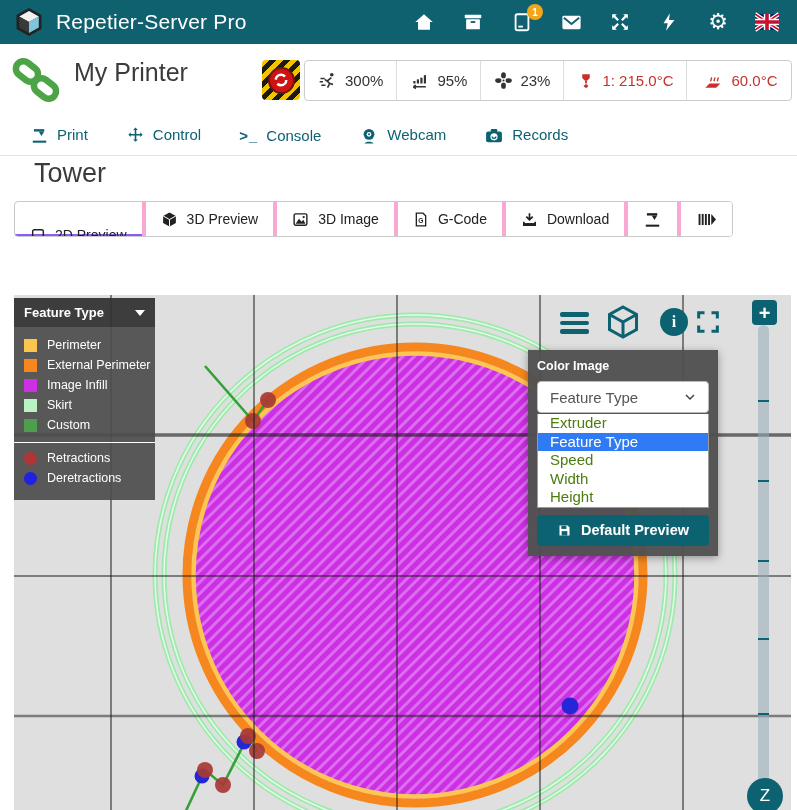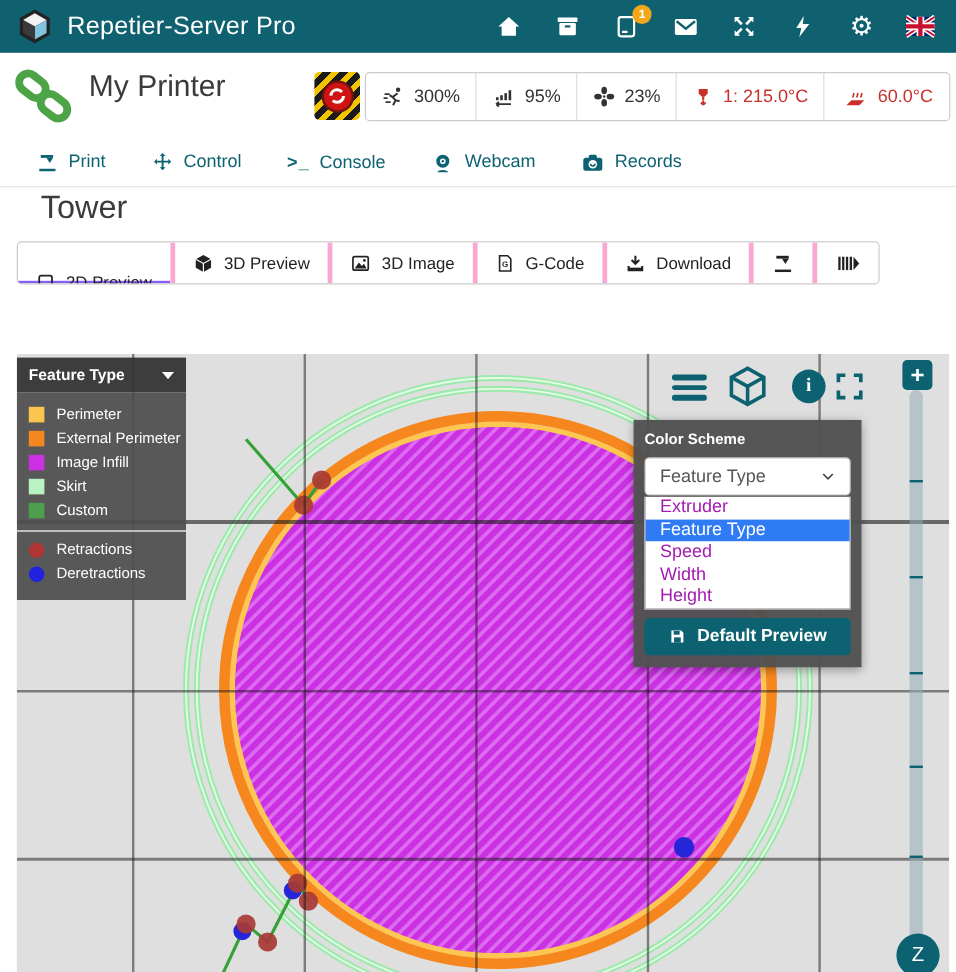--- a/index.html
+++ b/index.html
@@ -82,21 +82,21 @@
   .ct-full { left:680px; top:13px; }
 
   
   .cpanel { position:absolute; left:514px; top:55px; width:190px; z-index:6;
     background:rgba(80,80,80,.96); box-shadow:0 2px 8px rgba(0,0,0,.35); padding:9px 9px 10px; }
   .cpanel-title { color:#fff; font-size:12.5px; font-weight:bold; }
   .cselect { margin-top:8px; height:32px; background:#fff; border:1px solid #bbb; border-radius:4px;
     display:flex; align-items:center; padding:0 10px 0 12px; font-size:15px; color:#555; cursor:pointer; }
   .cselect svg { margin-left:auto; }
   .copts { background:#fff; border:1px solid #999; border-top:none; margin-top:1px; }
-  .copt { font-size:15px; color:#a21caf; padding:0 12px; height:18.5px; line-height:18.5px; cursor:pointer; }
+  .copt { font-size:15px; color:#4d7c0f; padding:0 12px; height:18.5px; line-height:18.5px; cursor:pointer; }
   .copt.selected { background:#2f7bf5; color:#fff; }
   .cbtn { margin-top:7px; height:31px; background:var(--teal); border-radius:4px; color:#fff;
     font-size:14.5px; font-weight:bold; display:flex; align-items:center; justify-content:center;
     gap:9px; cursor:pointer; }
 
   
   .vtrack { position:absolute; left:744px; top:30px; width:11px; height:483px; z-index:3;
     background:rgba(148,173,183,.55); border-radius:6px; }
   .vtick { position:absolute; left:0; width:100%; height:2px; background:var(--teal); }
   .htrack { position:absolute; left:6px; top:541px; height:11px; width:684px; z-index:3;
@@ -449,21 +449,21 @@
   <div class="ctool ct-info">
       <span>i</span>
     </div>
   <div class="ctool ct-full">
     <svg width="28" height="28" viewBox="0 0 24 24">
       <path d="M4 9V4h5M15 4h5v5M20 15v5h-5M9 20H4v-5" fill="none" stroke="#0d6272" stroke-width="2.6"></path>
     </svg>
   </div>
 
   <div class="cpanel">
-    <div class="cpanel-title">Color Scheme</div>
+    <div class="cpanel-title">Color Image</div>
     <div class="cselect">
       <span>Feature Type</span>
       <svg width="16" height="16" viewBox="0 0 24 24">
         <path d="M6 9l6 6 6-6" stroke="#444" stroke-width="2.2" fill="none"></path>
       </svg>
     </div>
     <div class="copts">
       <div class="copt">Extruder</div>
       <div class="copt selected">Feature Type</div>
       <div class="copt">Speed</div>

